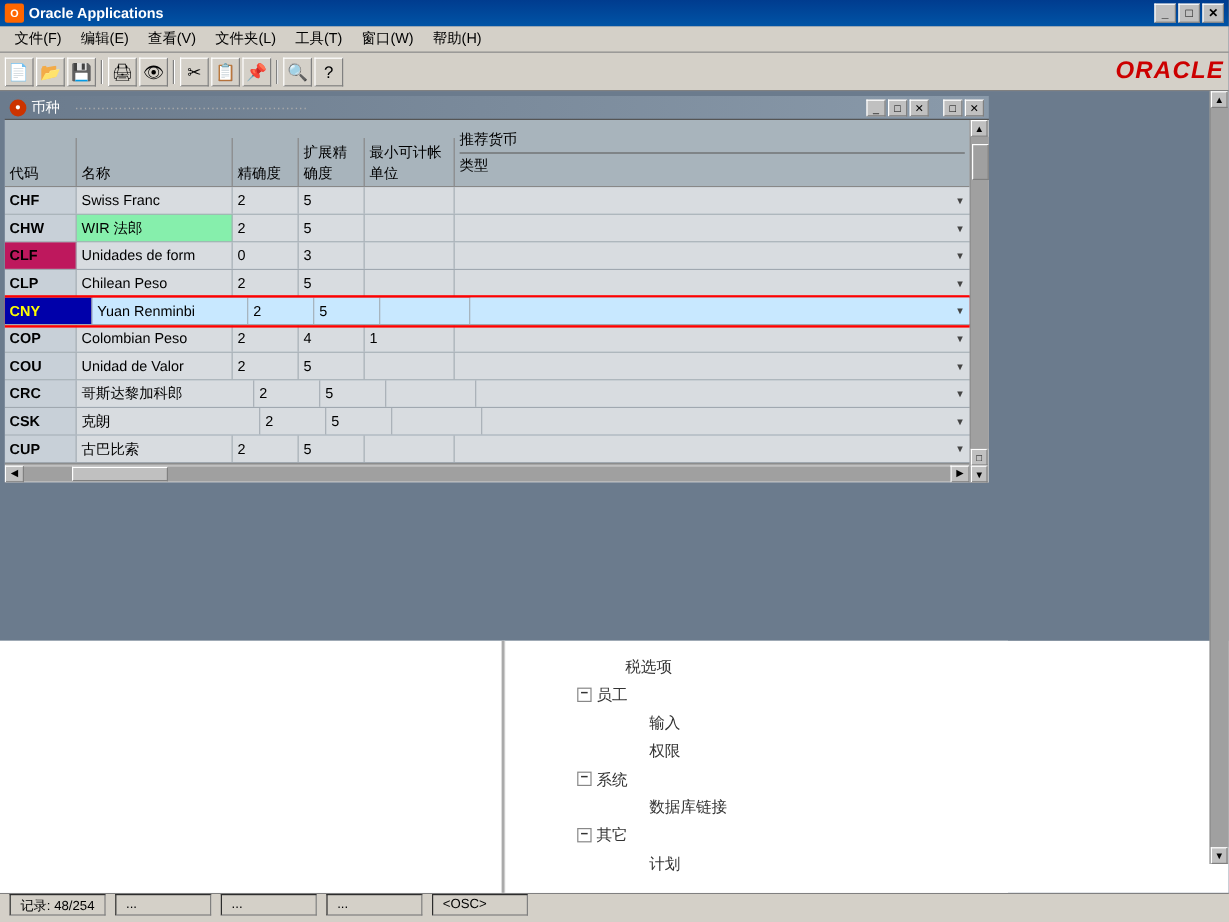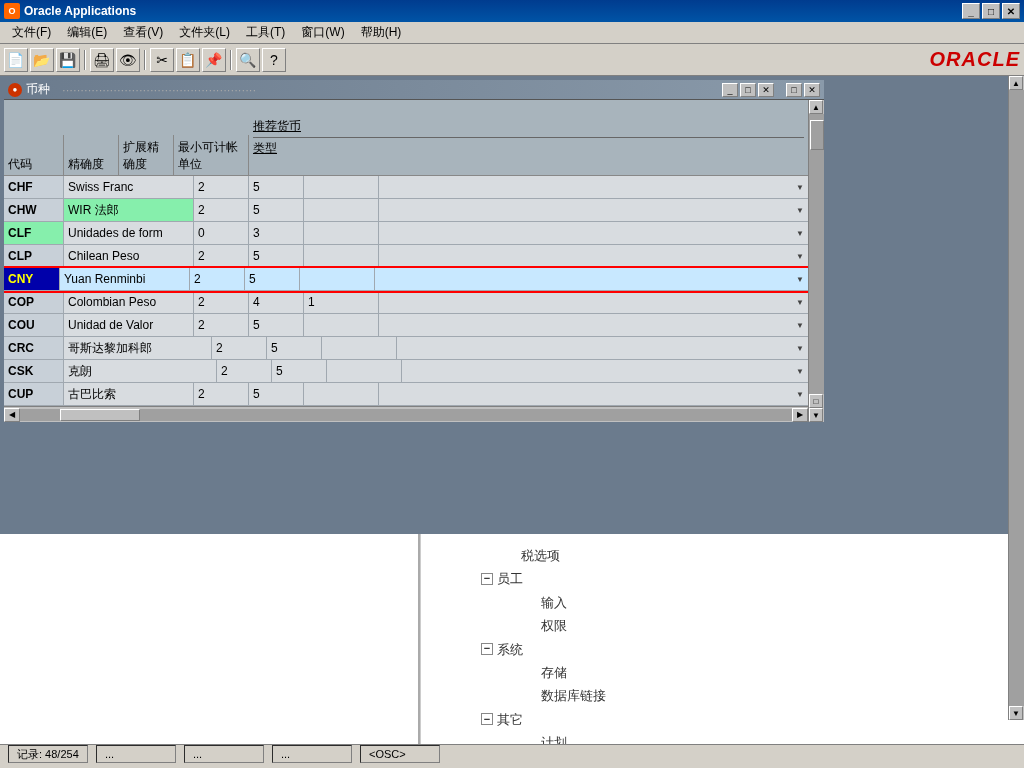--- a/index.html
+++ b/index.html
@@ -331,24 +331,25 @@
         <div class="dialog-btn">□</div>
         <div class="dialog-btn">✕</div>
       </div>
     </div>
 
     <div style="display:flex; background:#b8c4cc;">
       <div style="flex:1; overflow:hidden;">
 
         <div style="display:flex; background:#a8b4bc; border-bottom:1px solid #888; align-items:flex-end;">
           <div style="width:60px; padding:2px 4px; border-right:1px solid #888; font-size:12px; min-height:40px; display:flex; align-items:flex-end;">代码</div>
+          <div style="width:130px; padding:2px 4px; border-right:1px solid #888; font-size:12px; min-height:40px; display:flex; align-items:flex-end;">名称</div>
           <div style="width:55px; padding:2px 4px; border-right:1px solid #888; font-size:12px; min-height:40px; display:flex; align-items:flex-end;">精确度</div>
           <div style="width:55px; padding:2px 4px; border-right:1px solid #888; font-size:12px; min-height:40px; display:flex; align-items:flex-end;">扩展精确度</div>
           <div style="width:75px; padding:2px 4px; border-right:1px solid #888; font-size:12px; min-height:40px; display:flex; align-items:flex-end;">最小可计帐单位</div>
-          <div style="flex:1; padding:18px 4px; font-size:12px; min-height:40px;text-decoration:underline;">
+          <div style="flex:1; padding:8px 4px; font-size:12px; min-height:40px;">
             <div style="border-bottom:1px solid #666; padding-bottom:2px; margin-bottom:2px; font-size:12px;">推荐货币</div>
             <div style="font-size:12px;">类型</div>
           </div>
         </div>
 
         <div id="table-rows">
         <div style="display: flex; border-bottom: 1px solid rgb(160, 168, 176);">
       <div style="width:60px; padding:2px 4px; border-right:1px solid #a0a8b0; background:#c8d0d8; color:#000; font-weight:bold; font-size:12px; height:22px; display:flex; align-items:center;">CHF</div>
       <div style="width:130px; padding:2px 4px; border-right:1px solid #a0a8b0; background:#d8dce0; font-size:12px; height:22px; display:flex; align-items:center;">Swiss Franc</div>
       <div style="width:55px; padding:2px 4px; border-right:1px solid #a0a8b0; background:#d8dce0; font-size:12px; height:22px; display:flex; align-items:center;">2</div>
@@ -364,21 +365,21 @@
       <div style="width:130px; padding:2px 4px; border-right:1px solid #a0a8b0; background:#86efac; font-size:12px; height:22px; display:flex; align-items:center;">WIR 法郎</div>
       <div style="width:55px; padding:2px 4px; border-right:1px solid #a0a8b0; background:#d8dce0; font-size:12px; height:22px; display:flex; align-items:center;">2</div>
       <div style="width:55px; padding:2px 4px; border-right:1px solid #a0a8b0; background:#d8dce0; font-size:12px; height:22px; display:flex; align-items:center;">5</div>
       <div style="width:75px; padding:2px 4px; border-right:1px solid #a0a8b0; background:#d8dce0; font-size:12px; height:22px; display:flex; align-items:center;"></div>
       <div style="flex:1; padding:2px 4px; background:#d8dce0; font-size:12px; height:22px; display:flex; align-items:center; justify-content:space-between; position:relative;">
         <span></span>
         <span style="font-size:8px; color:#444;">▼</span>
       </div>
     </div>
             <div style="display: flex; border-bottom: 1px solid rgb(160, 168, 176);">
-      <div style="width:60px; padding:2px 4px; border-right:1px solid #a0a8b0; background:#86efac; color:#000; font-weight:bold; font-size:12px; height:22px; display:flex; align-items:center;">CLF</div>
+      <div style="width:60px; padding:2px 4px; border-right:1px solid #a0a8b0; background:#be185d; color:#000; font-weight:bold; font-size:12px; height:22px; display:flex; align-items:center;">CLF</div>
       <div style="width:130px; padding:2px 4px; border-right:1px solid #a0a8b0; background:#d8dce0; font-size:12px; height:22px; display:flex; align-items:center;">Unidades de form</div>
       <div style="width:55px; padding:2px 4px; border-right:1px solid #a0a8b0; background:#d8dce0; font-size:12px; height:22px; display:flex; align-items:center;">0</div>
       <div style="width:55px; padding:2px 4px; border-right:1px solid #a0a8b0; background:#d8dce0; font-size:12px; height:22px; display:flex; align-items:center;">3</div>
       <div style="width:75px; padding:2px 4px; border-right:1px solid #a0a8b0; background:#d8dce0; font-size:12px; height:22px; display:flex; align-items:center;"></div>
       <div style="flex:1; padding:2px 4px; background:#d8dce0; font-size:12px; height:22px; display:flex; align-items:center; justify-content:space-between; position:relative;">
         <span></span>
         <span style="font-size:8px; color:#444;">▼</span>
       </div>
     </div>
             <div style="display: flex; border-bottom: 1px solid rgb(160, 168, 176);">
@@ -386,21 +387,21 @@
       <div style="width:130px; padding:2px 4px; border-right:1px solid #a0a8b0; background:#d8dce0; font-size:12px; height:22px; display:flex; align-items:center;">Chilean Peso</div>
       <div style="width:55px; padding:2px 4px; border-right:1px solid #a0a8b0; background:#d8dce0; font-size:12px; height:22px; display:flex; align-items:center;">2</div>
       <div style="width:55px; padding:2px 4px; border-right:1px solid #a0a8b0; background:#d8dce0; font-size:12px; height:22px; display:flex; align-items:center;">5</div>
       <div style="width:75px; padding:2px 4px; border-right:1px solid #a0a8b0; background:#d8dce0; font-size:12px; height:22px; display:flex; align-items:center;"></div>
       <div style="flex:1; padding:2px 4px; background:#d8dce0; font-size:12px; height:22px; display:flex; align-items:center; justify-content:space-between; position:relative;">
         <span></span>
         <span style="font-size:8px; color:#444;">▼</span>
       </div>
     </div>
             <div style="display: flex; border-bottom: 1px solid rgb(160, 168, 176); outline: red solid 2px; position: relative; z-index: 2;">
-      <div style="width:56px; padding:2px 4px; border-right:1px solid #a0a8b0; background:#0000aa; color:#ffff00; font-weight:bold; font-size:12px; height:22px; display:flex; align-items:center;">CNY</div>
+      <div style="width:73px; padding:2px 4px; border-right:1px solid #a0a8b0; background:#0000aa; color:#ffff00; font-weight:bold; font-size:12px; height:22px; display:flex; align-items:center;">CNY</div>
       <div style="width:130px; padding:2px 4px; border-right:1px solid #a0a8b0; background:#c8e8ff; font-size:12px; height:22px; display:flex; align-items:center;">Yuan Renminbi</div>
       <div style="width:55px; padding:2px 4px; border-right:1px solid #a0a8b0; background:#c8e8ff; font-size:12px; height:22px; display:flex; align-items:center;">2</div>
       <div style="width:55px; padding:2px 4px; border-right:1px solid #a0a8b0; background:#c8e8ff; font-size:12px; height:22px; display:flex; align-items:center;">5</div>
       <div style="width:75px; padding:2px 4px; border-right:1px solid #a0a8b0; background:#c8e8ff; font-size:12px; height:22px; display:flex; align-items:center;"></div>
       <div style="flex:1; padding:2px 4px; background:#c8e8ff; font-size:12px; height:22px; display:flex; align-items:center; justify-content:space-between; position:relative;">
         <span></span>
         <span style="font-size:8px; color:#444;">▼</span>
       </div>
     </div>
             <div style="display: flex; border-bottom: 1px solid rgb(160, 168, 176);">
@@ -490,21 +491,20 @@
       <div style="display:flex; align-items:center; gap:4px; padding-left:40px;">
         <div class="tree-minus">−</div>
         <span>员工</span>
       </div>
       <div style="padding-left:100px;">输入</div>
       <div style="padding-left:100px;">权限</div>
       <div style="display:flex; align-items:center; gap:4px; padding-left:40px;">
         <div class="tree-minus">−</div>
         <span>系统</span>
       </div>
-      <div style="padding-left:100px;">存储</div>
       <div style="padding-left:100px;">数据库链接</div>
       <div style="display:flex; align-items:center; gap:4px; padding-left:40px;">
         <div class="tree-minus">−</div>
         <span>其它</span>
       </div>
       <div style="padding-left:100px;">计划</div>
 
     </div>
   </div>
 

